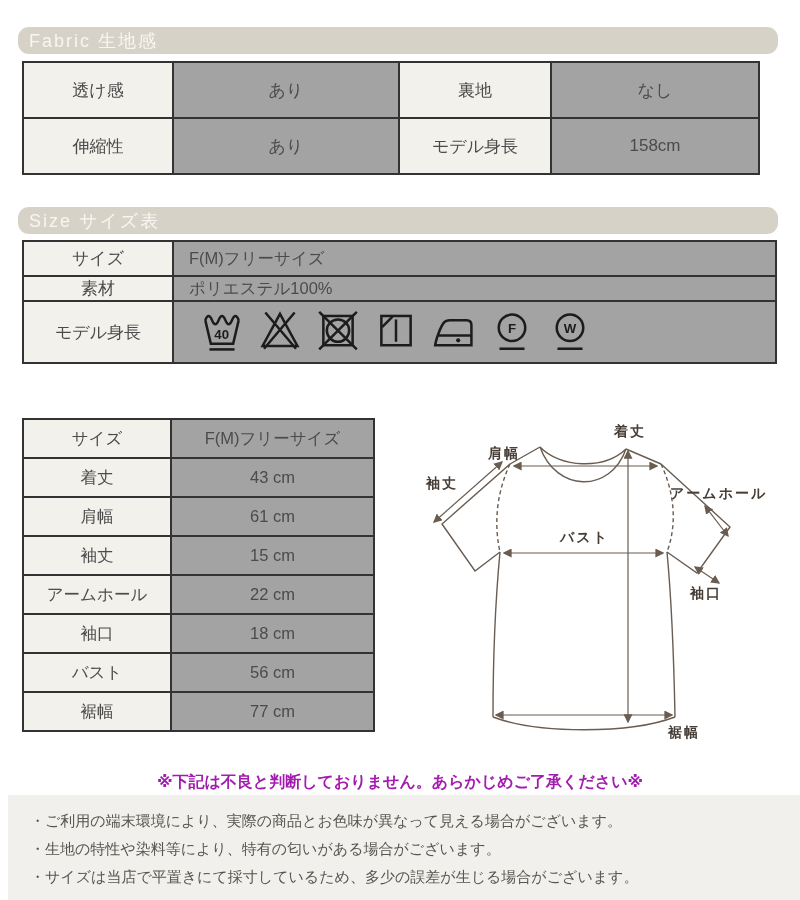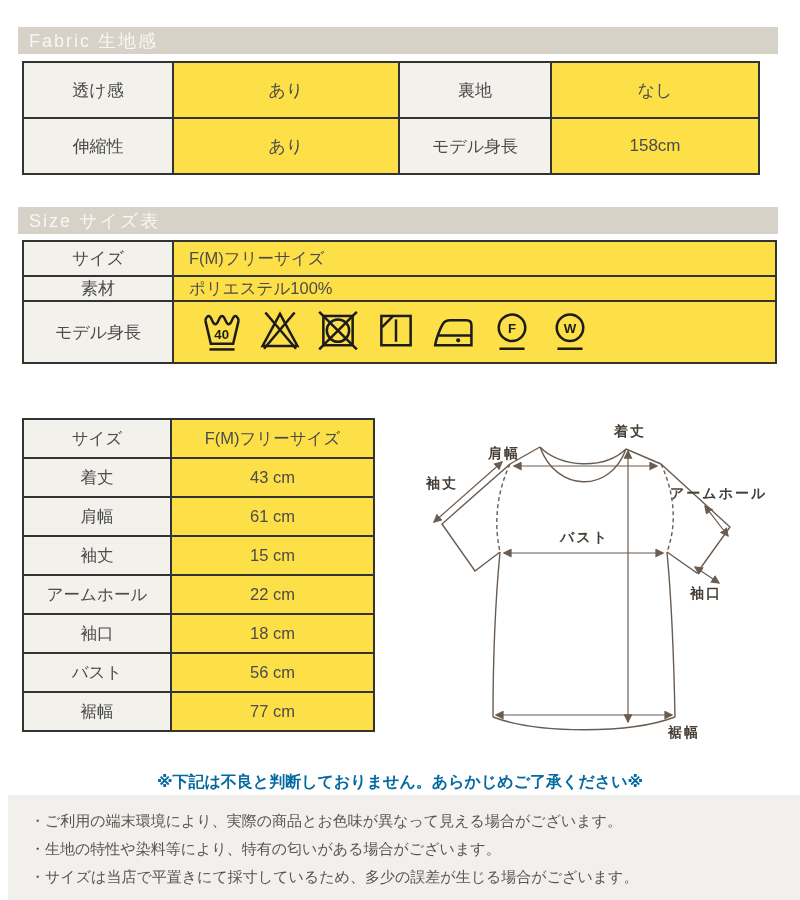--- a/index.html
+++ b/index.html
@@ -1,29 +1,29 @@
 <!DOCTYPE html>
 <html><head>
 <meta charset="utf-8">
 <style>
   html,body{margin:0;padding:0;background:#ffffff;}
   #page{position:relative;width:800px;height:900px;background:#ffffff;overflow:hidden;
         font-family:"Liberation Sans","DejaVu Sans",sans-serif;color:#4b4b4b;}
 
   .bar{position:absolute;left:18px;width:760px;height:27px;background:#d7d2c7;
        color:#f8f6f1;font-size:18px;line-height:28px;letter-spacing:2px;
-       padding-left:11px;box-sizing:border-box;}
+       padding-left:11px;box-sizing:border-box;border-radius:11px;}
   #fabric-bar{top:27px}
   #size-bar{top:207px}
 
   table{border-collapse:collapse;table-layout:fixed;position:absolute;}
   td{border:2px solid #333333;font-size:17px;text-align:center;vertical-align:middle;
      padding:0;overflow:hidden;}
   td.h{background:#f3f1ec;}
-  td.v{background:#fde047;}
+  td.v{background:#a3a3a3;}
 
   #fabric-table{left:22px;top:61px;width:738px;}
   #fabric-table tr{height:56px;}
 
   #size-table{left:22px;top:240px;width:755px;}
   #size-table tr.r1{height:35px;}
   #size-table tr.r2{height:24px;}
   #size-table tr.r3{height:62px;}
   #size-table td.v{text-align:left;padding-left:15px;font-size:16.5px;}
 
@@ -38,21 +38,21 @@
   #meas-table td{font-size:16.5px;}
 
   #diagram{position:absolute;left:398px;top:420px;}
   .shirt{stroke:#6a5c50;stroke-width:1.4;fill:none;}
   .shirt-d{stroke:#6a5c50;stroke-width:1.4;fill:none;stroke-dasharray:4 3;}
   .arr{stroke:#6a5c50;stroke-width:1.2;fill:none;}
   .dlabel{fill:#473f37;font-size:14px;font-weight:bold;letter-spacing:2px;
           font-family:"Liberation Sans","DejaVu Sans",sans-serif;}
 
   #note-title{position:absolute;top:772px;left:0;width:800px;text-align:center;
-              color:#0369a1;font-weight:bold;font-size:16px;}
+              color:#a21caf;font-weight:bold;font-size:16px;}
   #note-panel{position:absolute;top:795px;left:8px;width:800px;height:105px;
               background:#f1f0ec;box-sizing:border-box;padding-top:12px;}
   .note-item{margin:0;padding-left:22px;font-size:15px;color:#57554f;line-height:28px;}
 </style>
 </head>
 <body>
 
 <div id="page">
 
   <div class="bar" id="fabric-bar">Fabric 生地感</div>

